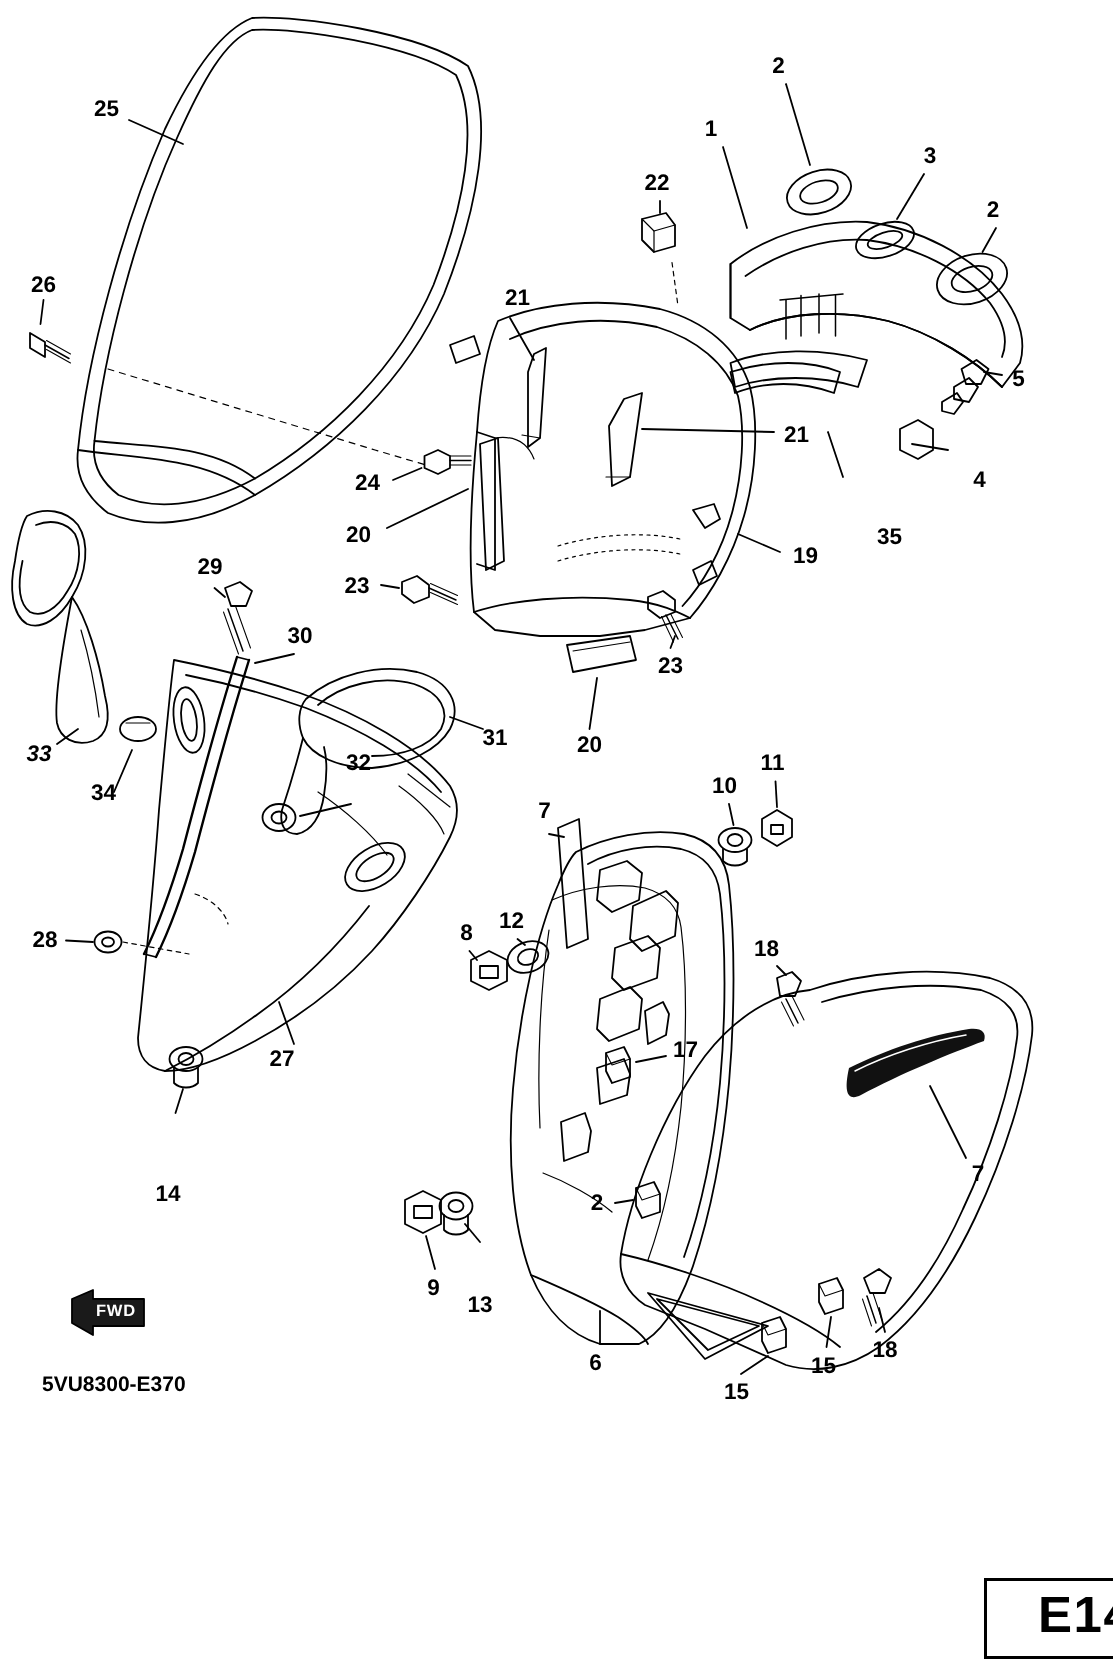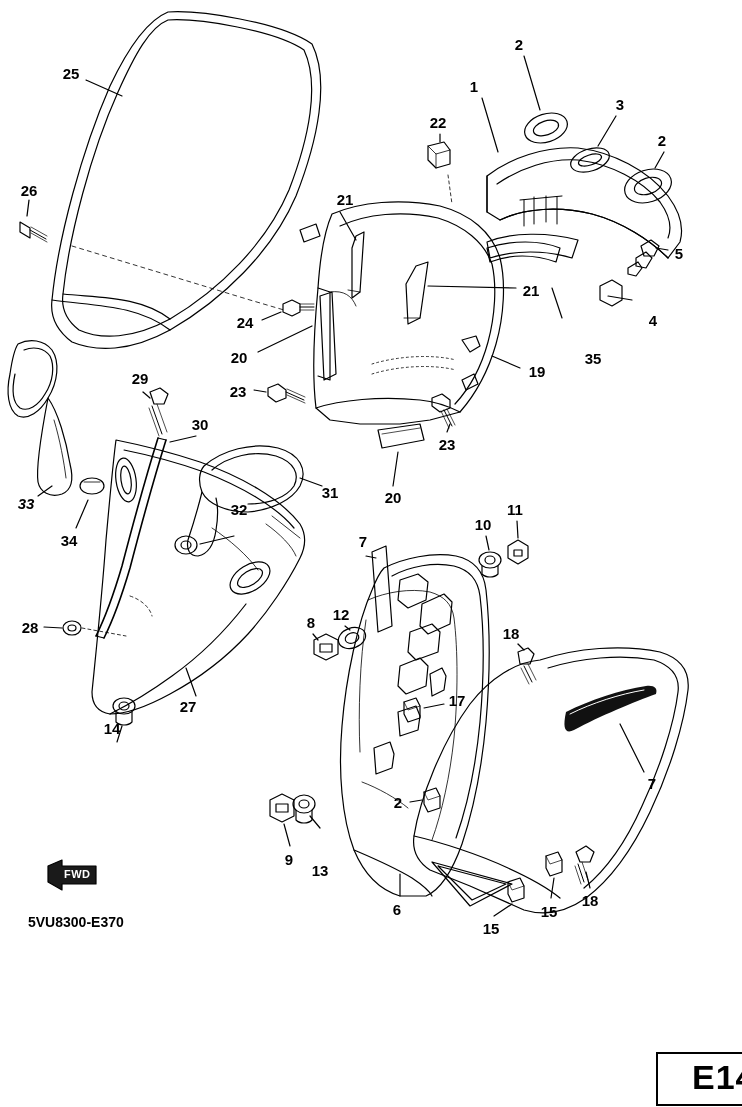--- a/index.html
+++ b/index.html
@@ -432,25 +432,25 @@
   <div class="callout" style="left:537px; top:371px;">19</div>
   <div class="callout" style="left:245px; top:322px;">24</div>
   <div class="callout" style="left:239px; top:357px;">20</div>
   <div class="callout" style="left:238px; top:391px;">23</div>
   <div class="callout" style="left:447px; top:444px;">23</div>
   <div class="callout" style="left:393px; top:497px;">20</div>
   <div class="callout" style="left:140px; top:378px;">29</div>
   <div class="callout" style="left:200px; top:424px;">30</div>
   <div class="callout" style="left:330px; top:492px;">31</div>
   <div class="callout" style="left:26px; top:503px;font-style:italic;">33</div>
-  <div class="callout" style="left:69px; top:540px;">34</div>
+  <div class="callout" style="left:69px; top:529px;">34</div>
   <div class="callout" style="left:239px; top:509px;">32</div>
   <div class="callout" style="left:30px; top:627px;">28</div>
   <div class="callout" style="left:188px; top:706px;">27</div>
-  <div class="callout" style="left:112px; top:728px;">14</div>
+  <div class="callout" style="left:112px; top:796px;">14</div>
   <div class="callout" style="left:363px; top:541px;">7</div>
   <div class="callout" style="left:483px; top:524px;">10</div>
   <div class="callout" style="left:515px; top:509px;">11</div>
   <div class="callout" style="left:341px; top:614px;">12</div>
   <div class="callout" style="left:311px; top:622px;">8</div>
   <div class="callout" style="left:511px; top:633px;">18</div>
   <div class="callout" style="left:457px; top:700px;">17</div>
   <div class="callout" style="left:652px; top:783px;">7</div>
   <div class="callout" style="left:398px; top:802px;">2</div>
   <div class="callout" style="left:320px; top:840px;margin-top:30px;">13</div>

